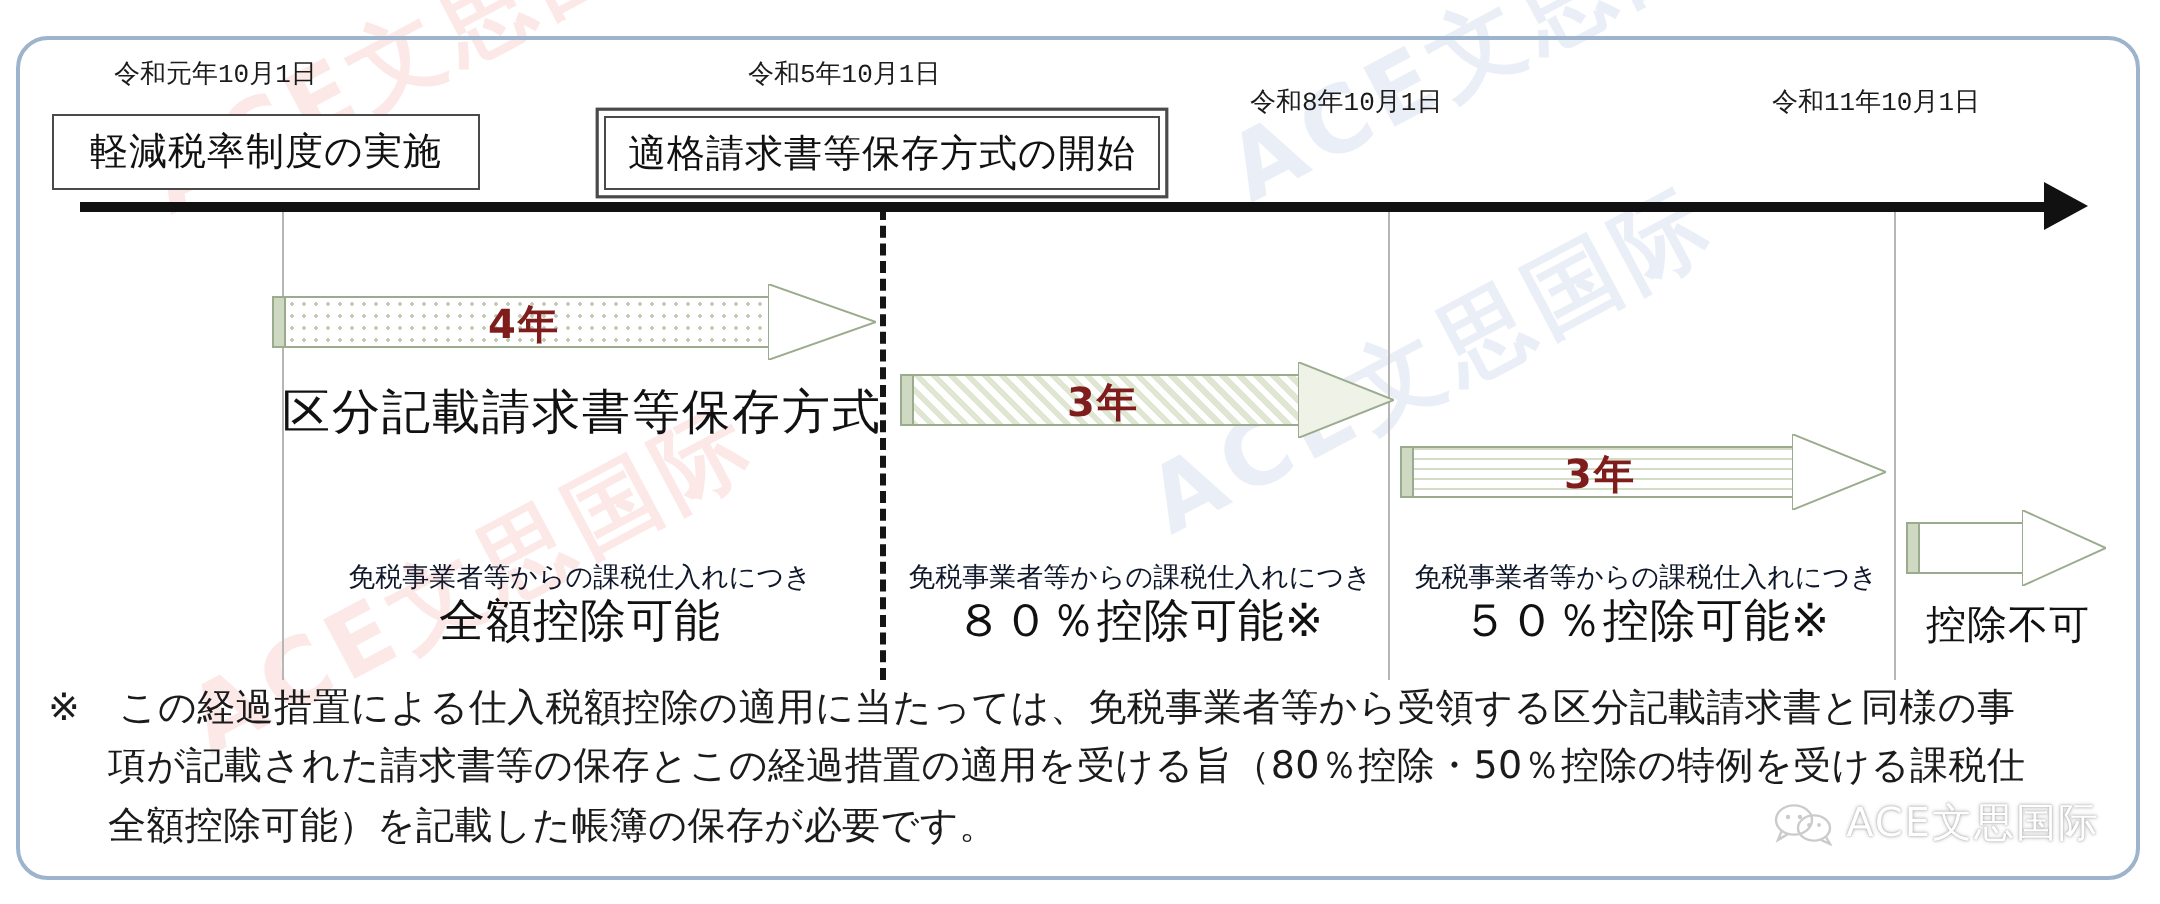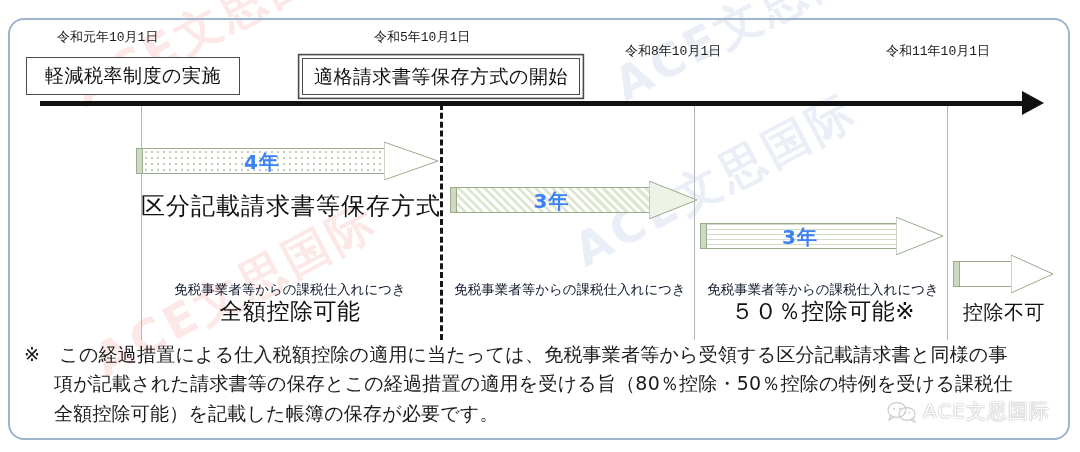--- a/index.html
+++ b/index.html
@@ -43,21 +43,21 @@
 
   
   .arrow{position:absolute;height:38px;}
   .arrow .body{position:absolute;left:0;top:6px;height:26px;
      border:1px solid #9aab8e;box-sizing:border-box;}
   .arrow .tail{position:absolute;left:0;top:6px;width:7px;height:26px;
      background:#cfd9c2;border:1px solid #9aab8e;box-sizing:border-box;}
   .arrow .head{position:absolute;top:0;width:0;height:0;
      border-top:19px solid transparent;border-bottom:19px solid transparent;}
   .arrow .yrs{position:absolute;top:7px;width:100%;text-align:center;
-     font-size:20px;font-weight:700;color:#3b82f6;letter-spacing:1px;}
+     font-size:20px;font-weight:700;color:#7f1d1d;letter-spacing:1px;}
 
   
   .fill-dots{background-color:#ffffff;
      background-image:radial-gradient(#c3cdb6 0.9px, transparent 1px);
      background-size:6px 6px;}
   .fill-diag{background-color:#eef2e7;
      background-image:repeating-linear-gradient(45deg,#ffffff 0 3px,#dfe7d2 3px 6px);}
   .fill-horiz{background-color:#ffffff;
      background-image:repeating-linear-gradient(180deg,#d3ddc5 0 1px,#ffffff 1px 5px);}
   .fill-plain{background:#ffffff;}
@@ -152,20 +152,21 @@
     </svg>
     <div class="yrs" style="width:62px;"></div>
   </div>
 
   <div class="ded" style="left:144px;top:281px;width:292px;">
     <div class="top">免税事業者等からの課税仕入れにつき</div>
     <div class="big">全額控除可能</div>
   </div>
   <div class="ded" style="left:446px;top:281px;width:248px;">
     <div class="top">免税事業者等からの課税仕入れにつき</div>
+    <div class="big">８０％控除可能※</div>
   </div>
   <div class="ded" style="left:699px;top:281px;width:248px;">
     <div class="top">免税事業者等からの課税仕入れにつき</div>
     <div class="big">５０％控除可能※</div>
   </div>
   <div class="ded" style="left:952px;top:300px;width:104px;">
     <div class="big small">控除不可</div>
   </div>
 
   <div id="note">

